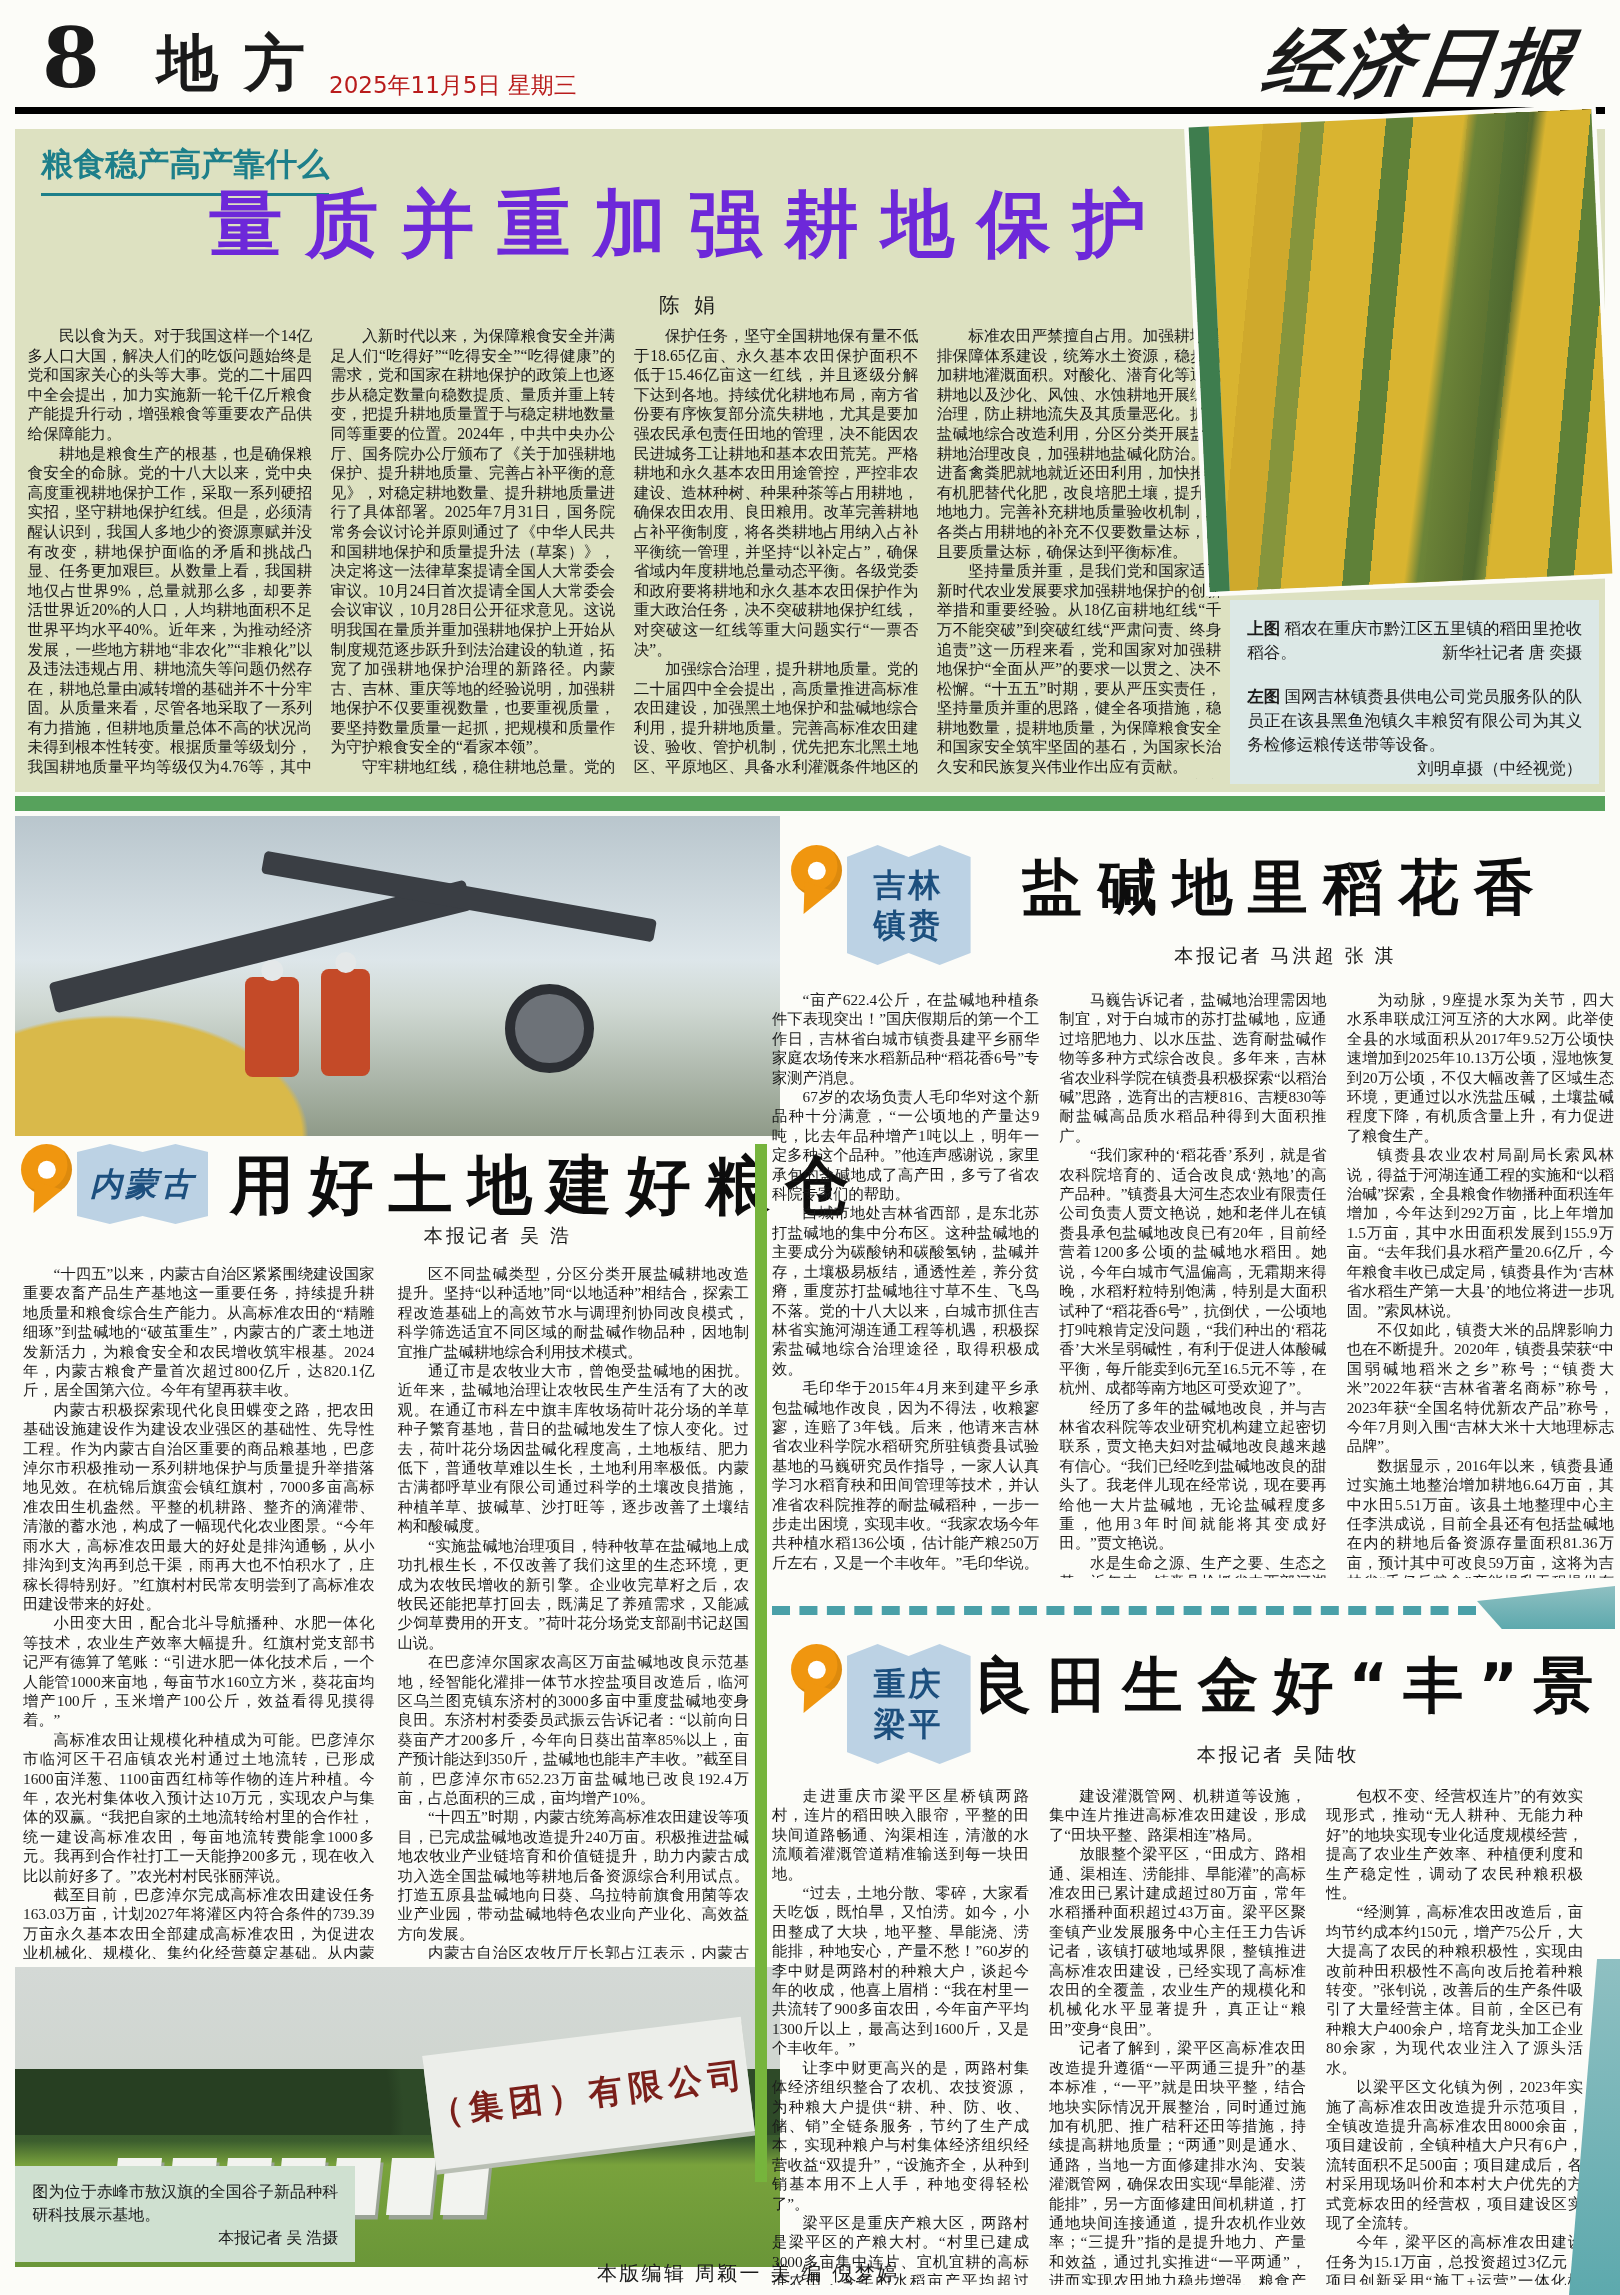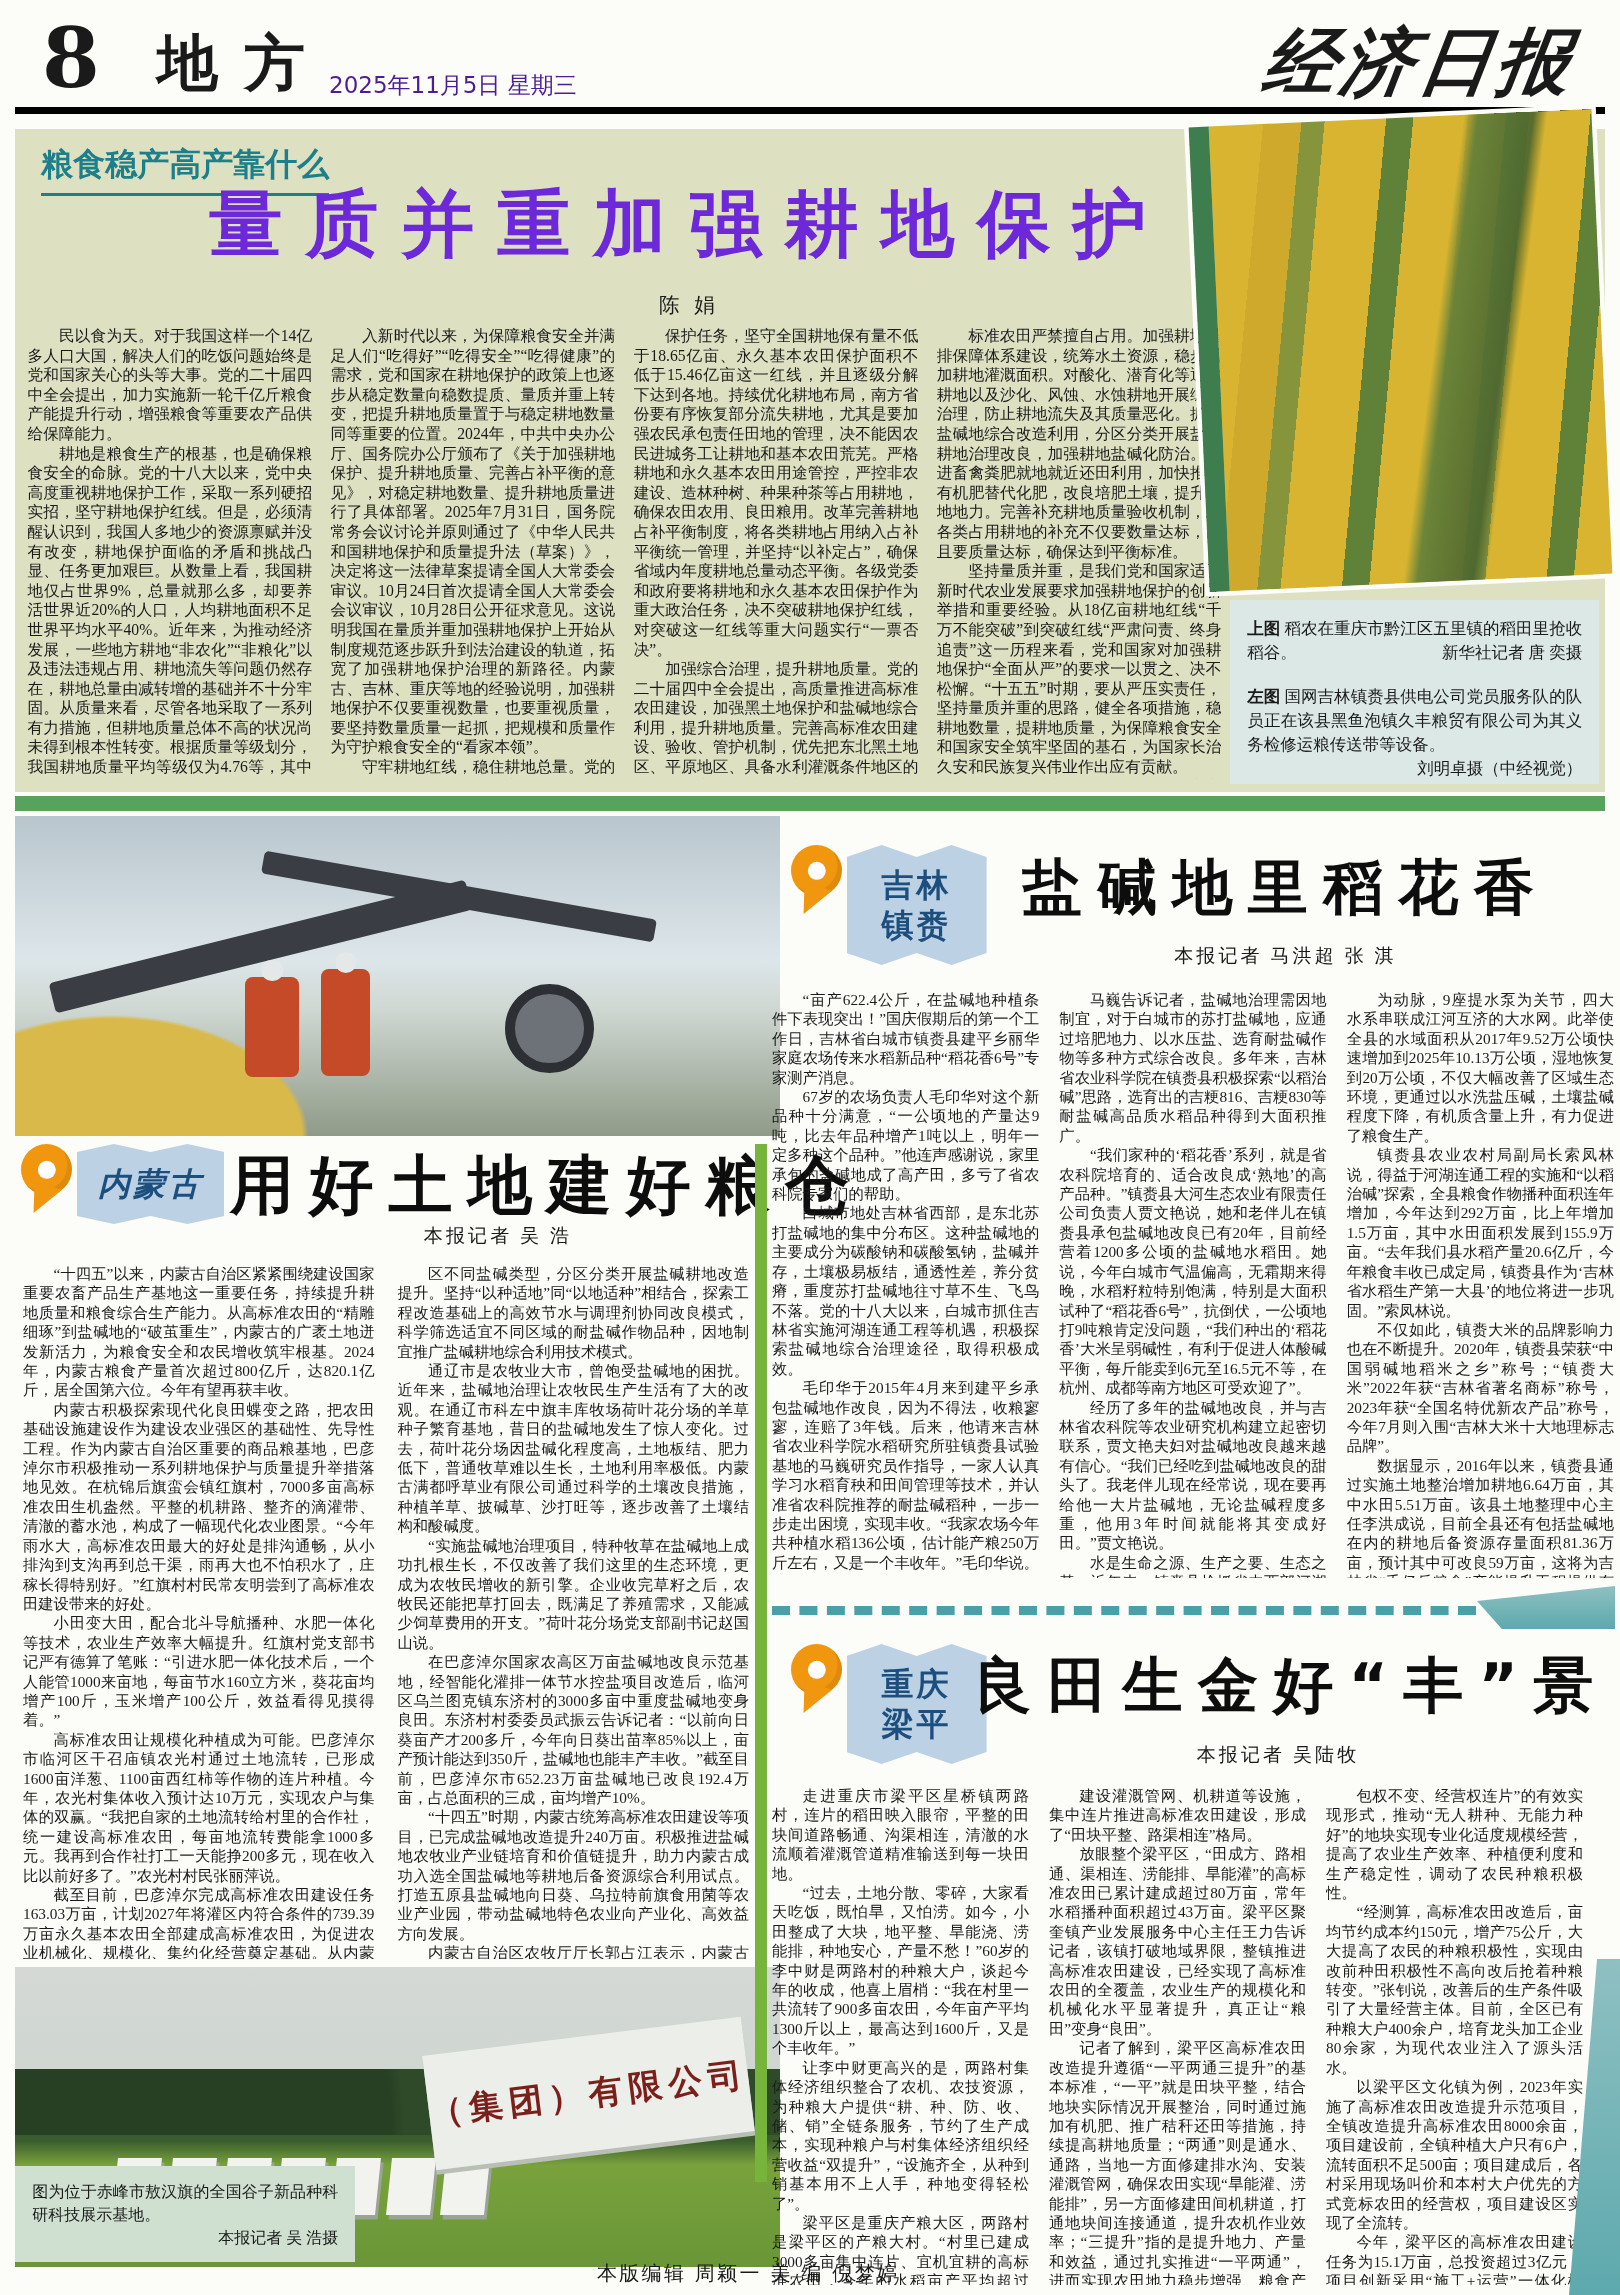--- a/index.html
+++ b/index.html
@@ -2,21 +2,21 @@
 <html style="font-size:12.2px"><head>
 <meta charset="utf-8">
 <style>
   html,body{margin:0;padding:0;background:#e8e6df;}
   #page{position:relative;width:1620px;height:2295px;background:#fcfcf8;overflow:hidden;
         font-family:"Liberation Serif","DejaVu Serif",serif;color:#1a1a1a;}
   .abs{position:absolute;}
   
   .pagenum{font-family:"DejaVu Serif",serif;font-weight:bold;font-size:83px;line-height:1;}
   .section-title{font-family:"DejaVu Sans",sans-serif;font-weight:bold;font-size:61px;letter-spacing:26px;line-height:1;}
-  .date{font-family:"DejaVu Sans",sans-serif;font-size:23px;color:#4c1d95;}
+  .date{font-family:"DejaVu Sans",sans-serif;font-size:23px;color:#b91c1c;}
   .masthead{font-family:"DejaVu Serif",serif;font-style:italic;font-weight:bold;font-size:73px;
             transform:skewX(-8deg);letter-spacing:4.6px;}
   .hrule{background:#000;height:6.9px;}
   
   .lead-panel{background:#dde1c1;}
   .kicker{font-family:"DejaVu Sans",sans-serif;font-weight:bold;font-size:32px;color:#1d7f8a;
           border-bottom:3.8px solid #1d7f8a;padding-bottom:6.1px;}
   .lead-headline{font-family:"DejaVu Sans",sans-serif;font-weight:900;font-size:73px;letter-spacing:23px;
                  text-align:center;color:#6d28d9;white-space:nowrap;}
   .byline{font-size:20.7px;text-align:center;letter-spacing:4.6px;}
@@ -59,21 +59,21 @@
      display:flex;align-items:center;justify-content:center;}
   .photo-cap{background:#cfe0d0;font-size:16px;line-height:23px;padding:13.8px 17px;text-align:justify;}
   
   .tag{display:flex;align-items:flex-start;gap:4.6px;}
   .pin{position:relative;width:51px;height:51px;background:#f0960f;border-radius:50%;flex:none;
        box-shadow:inset -4.6px -4.6px 0 rgba(0,0,0,.08);}
   .pin:before{content:"";position:absolute;left:50%;top:50%;transform:translate(-50%,-50%);
        width:18.4px;height:18.4px;border-radius:50%;background:#fff;}
   .pin:after{content:"";position:absolute;left:4.6px;top:40px;border:20px solid transparent;
        border-top:31px solid #f0960f;border-left-width:9.2px;border-right-width:20px;transform:rotate(18deg);}
-  .ribbon{background:#bcd2e4;min-width:98px;padding:20px 21px;text-align:center;
+  .ribbon{background:#bcd2e4;min-width:98px;padding:20px 13px;text-align:center;
       clip-path:polygon(0 10%,25% 0,50% 10%,75% 0,100% 10%,100% 90%,75% 100%,50% 90%,25% 100%,0 90%);}
   .ribbon span{display:block;font-family:"DejaVu Sans",sans-serif;font-weight:bold;font-size:32px;
       color:#1c4f7e;line-height:1.25;letter-spacing:3.1px;}
   .sub-headline{font-family:"DejaVu Sans",sans-serif;font-weight:900;font-size:60px;letter-spacing:15.3px;
       text-align:center;color:#0d0d0d;white-space:nowrap;}
   .sub-byline{font-size:19px;text-align:center;letter-spacing:3.1px;}
   .body-cols .col{font-size:15.3px;line-height:19.4px;}
   .dash-divider{border-top:9.2px dashed #4aa0a8;}
   .wedge{background:linear-gradient(#8fc0c2,#5da9ad);}
   .wedge-tr{clip-path:polygon(0 35%,100% 0,100% 100%,18% 100%);}

